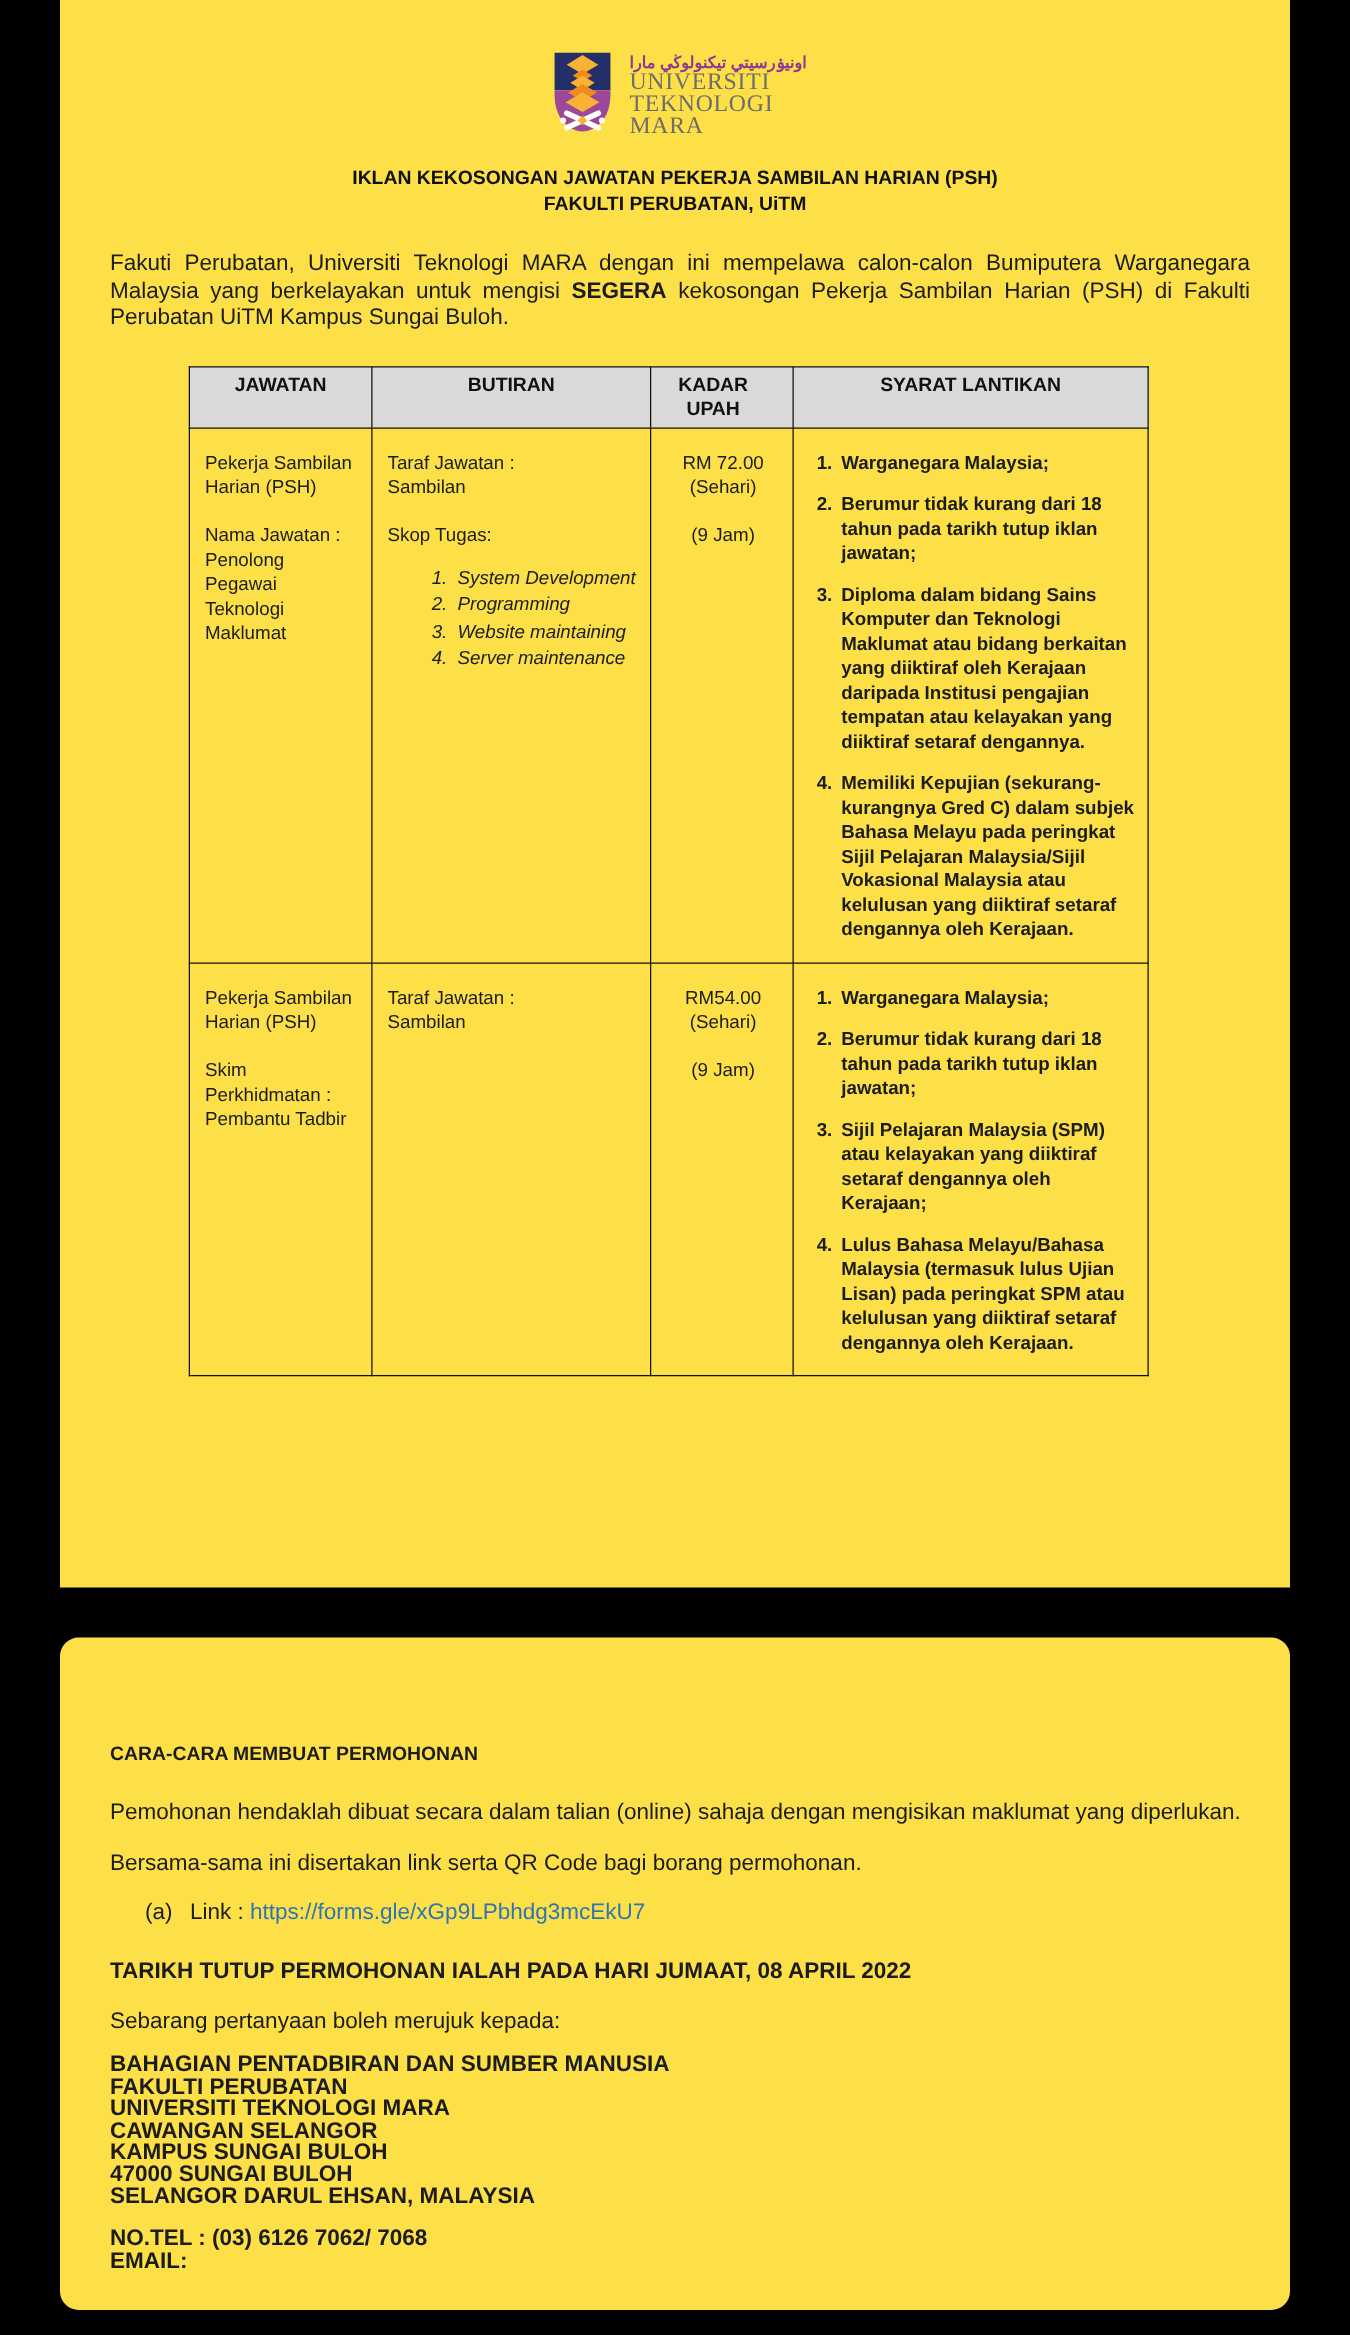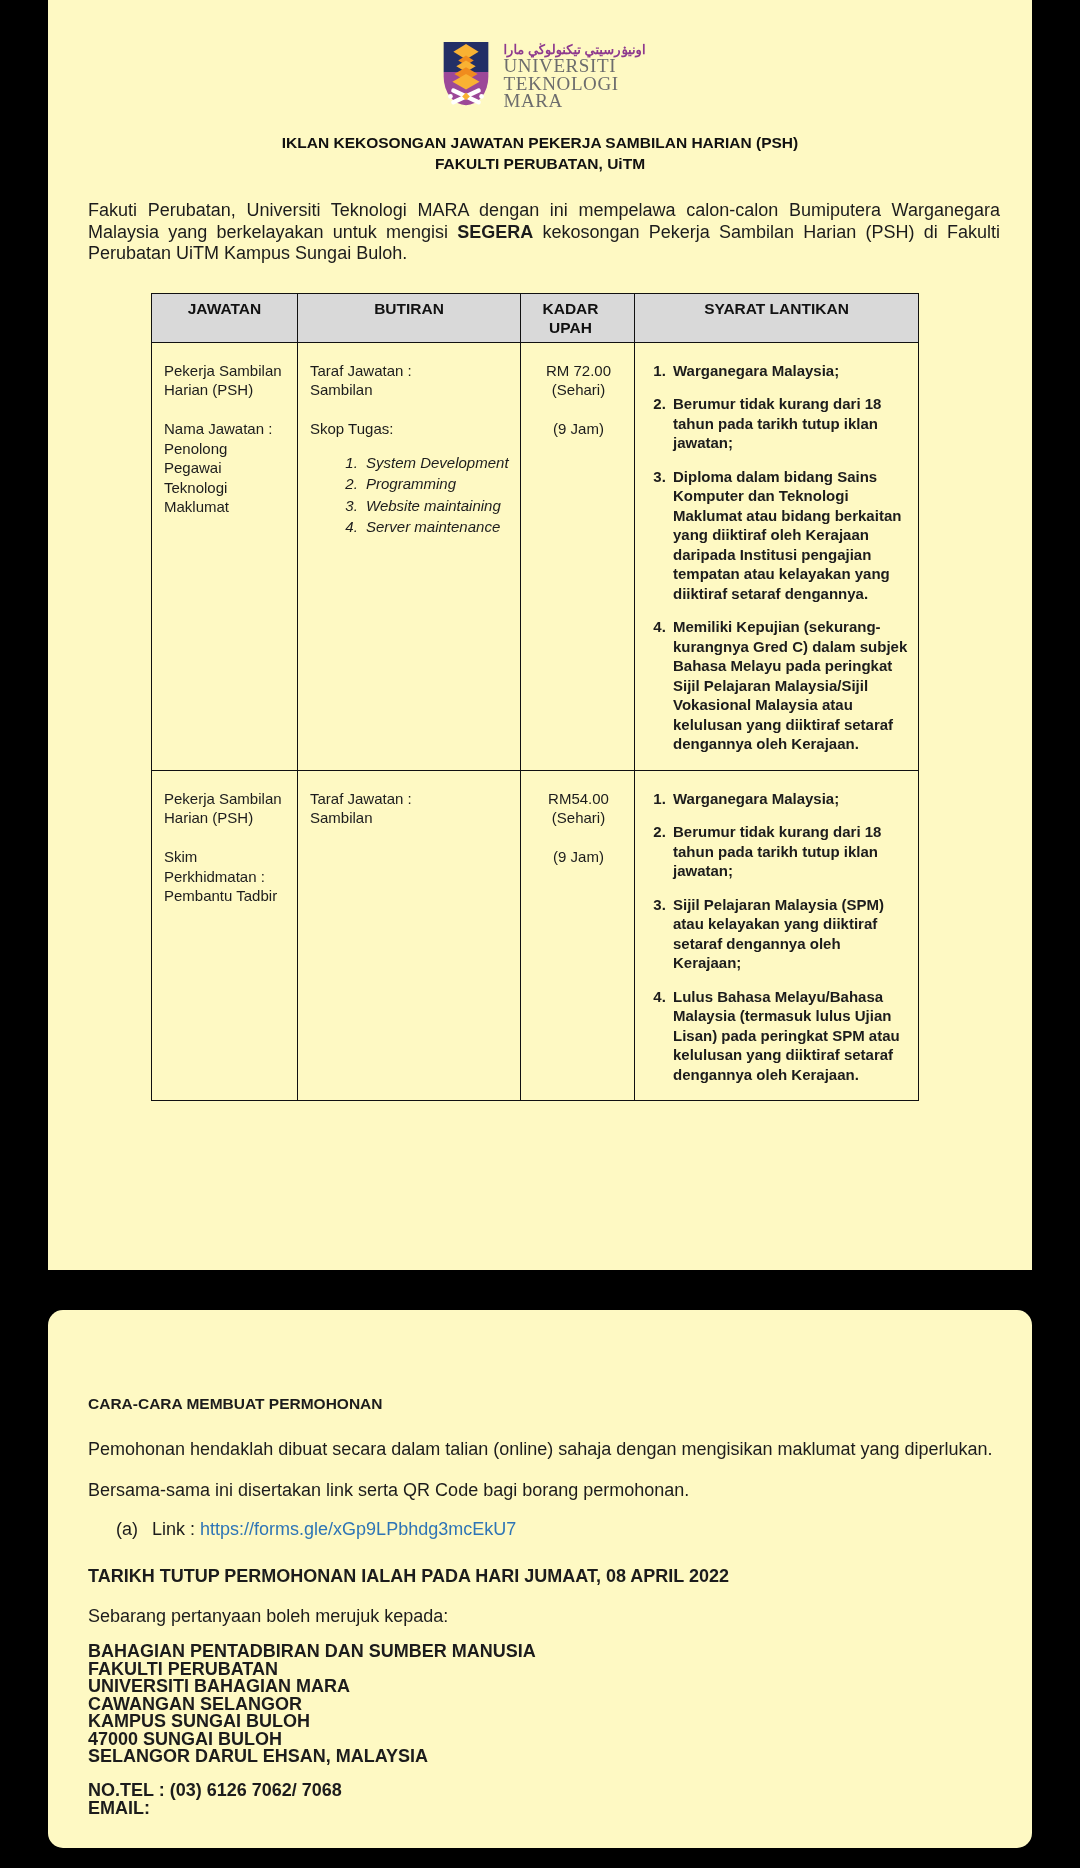--- a/index.html
+++ b/index.html
@@ -1,21 +1,21 @@
 <!DOCTYPE html>
 <html><head>
 <meta charset="utf-8">
 <style>
   html,body{margin:0;padding:0;}
   body{
     width:1080px;height:1868px;position:relative;background:#000;
     font-family:"Liberation Sans",sans-serif;color:#1c1c1c;
     -webkit-font-smoothing:antialiased;
   }
-  .page{position:absolute;left:48px;width:984px;background:#fef9c3;}
+  .page{position:absolute;left:48px;width:984px;background:#fde047;}
   #page1{top:0;height:1270px;}
   #page2{top:1310px;height:538px;border-radius:15px;}
 
   
   .logo-row{display:flex;justify-content:center;align-items:flex-start;margin-top:42px;gap:7px;}
   .crest{width:62px;height:68px;display:block;}
   .logo-textcol{display:flex;flex-direction:column;line-height:1;}
   .calligraphy{font-size:13px;line-height:15px;color:#8e3a8e;font-weight:bold;letter-spacing:1px;}
   .wordmark{font-family:"Liberation Serif",serif;font-size:19px;line-height:17.5px;color:#6d6d6d;letter-spacing:0.6px;}
 
@@ -180,21 +180,21 @@
     <a class="form-link" href="#">https://forms.gle/xGp9LPbhdg3mcEkU7</a>
   </div>
 
   <div class="p2block bold" id="tarikh-line">TARIKH TUTUP PERMOHONAN IALAH PADA HARI JUMAAT, 08 APRIL 2022</div>
 
   <div class="p2block" id="sebarang-line">Sebarang pertanyaan boleh merujuk kepada:</div>
 
   <div class="p2block bold" id="contact-block">
     <div>BAHAGIAN PENTADBIRAN DAN SUMBER MANUSIA</div>
     <div>FAKULTI PERUBATAN</div>
-    <div>UNIVERSITI BAHAGIAN MARA</div>
+    <div>UNIVERSITI TEKNOLOGI MARA</div>
     <div>CAWANGAN SELANGOR</div>
     <div>KAMPUS SUNGAI BULOH</div>
     <div>47000 SUNGAI BULOH</div>
     <div>SELANGOR DARUL EHSAN, MALAYSIA</div>
   </div>
 
   <div class="p2block bold" id="tel-block">
     <div>NO.TEL : (03) 6126 7062/ 7068</div>
     <div>EMAIL:</div>
   </div>

